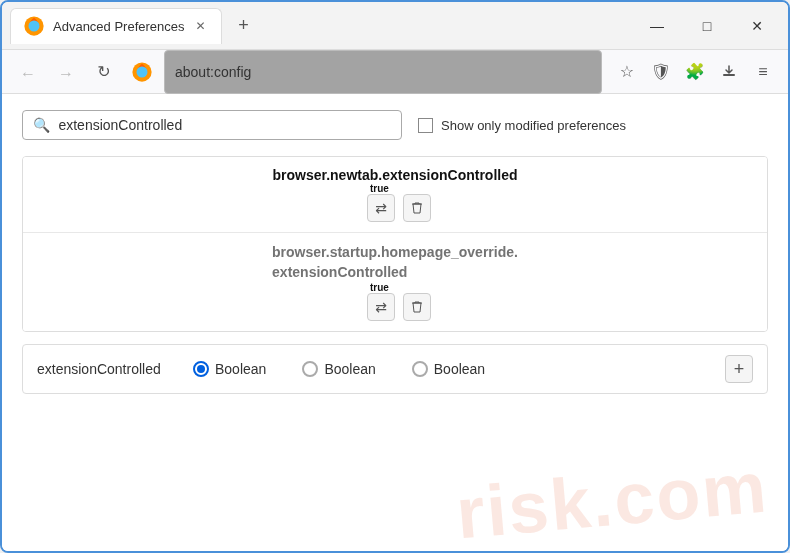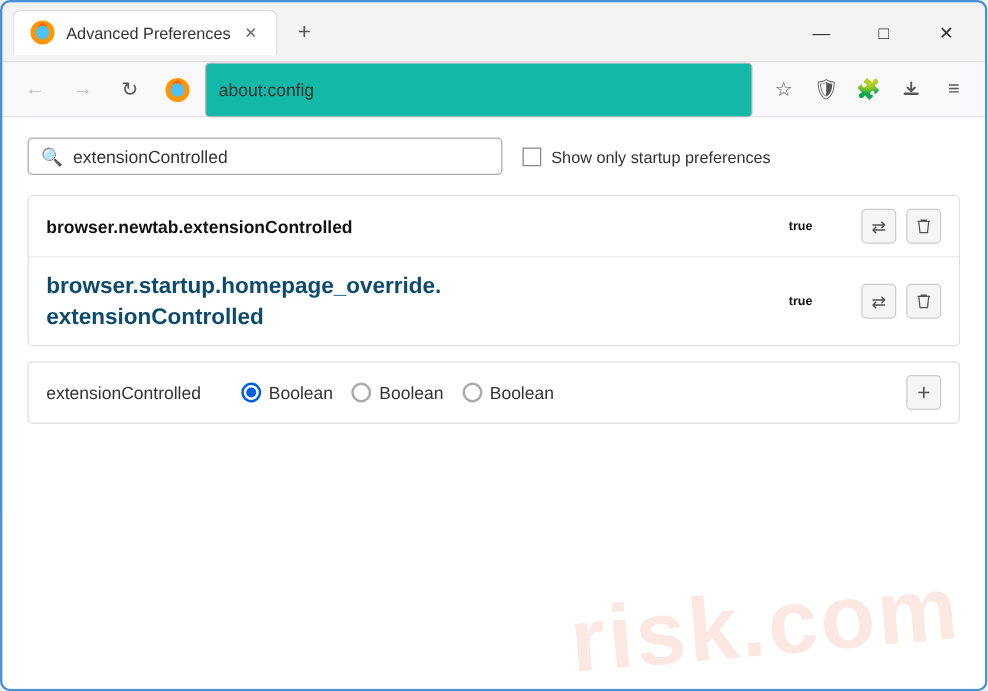--- a/index.html
+++ b/index.html
@@ -121,21 +121,21 @@
       height: 24px;
       display: flex;
       align-items: center;
       justify-content: center;
       margin: 0 4px;
     }
 
     .address-bar {
       flex: 1;
       height: 44px;
-      background: #14b8a6;
+      background: #a3a3a3;
       border: 1px solid #bbb;
       border-radius: 4px;
       display: flex;
       align-items: center;
       padding: 0 10px;
       font-size: 14px;
       color: #333;
       gap: 8px;
     }
 
@@ -237,37 +237,38 @@
       margin-bottom: 12px;
       overflow: hidden;
     }
 
     .result-row {
       display: flex;
       align-items: center;
       padding: 10px 14px;
       border-bottom: 1px solid #e8e8e8;
       background: #fff;
+      flex-direction: column;
     }
 
     .result-row:last-child {
       border-bottom: none;
     }
 
     .pref-name {
       font-weight: bold;
       font-size: 14px;
       color: #111;
       flex: 1;
     }
 
     .pref-name-multiline {
       font-weight: bold;
-      font-size: 18px;
-      color: #0c4a6e;
+      font-size: 14px;
+      color: #737373;
       flex: 1;
       line-height: 1.4;
     }
 
     .pref-value {
       font-weight: bold;
       font-size: 10px;
       color: #111;
       min-width: 50px;
     }
@@ -305,21 +306,21 @@
 
     .add-pref-name {
       font-size: 14px;
       color: #333;
       min-width: 140px;
     }
 
     .radio-group {
       display: flex;
       align-items: center;
-      gap: 15px;
+      gap: 36px;
       flex: 1;
     }
 
     .radio-item {
       display: flex;
       align-items: center;
       gap: 6px;
       font-size: 14px;
       color: #333;
       cursor: pointer;
@@ -426,21 +427,21 @@
 
     <div class="watermark">risk.com</div>
 
     <div class="search-row">
       <div class="search-box">
         <span class="search-icon-svg">🔍</span>
         <input type="text" value="extensionControlled" style="">
       </div>
       <div class="show-modified">
         <div class="checkbox"></div>
-        <span>Show only startup preferences</span>
+        <span>Show only modified preferences</span>
       </div>
     </div>
 
     <div class="results-table">
 
       <div class="result-row">
         <span class="pref-name">browser.newtab.extensionControlled</span>
         <span class="pref-value">true</span>
         <div class="row-actions">
           <div class="action-btn">⇄</div>

